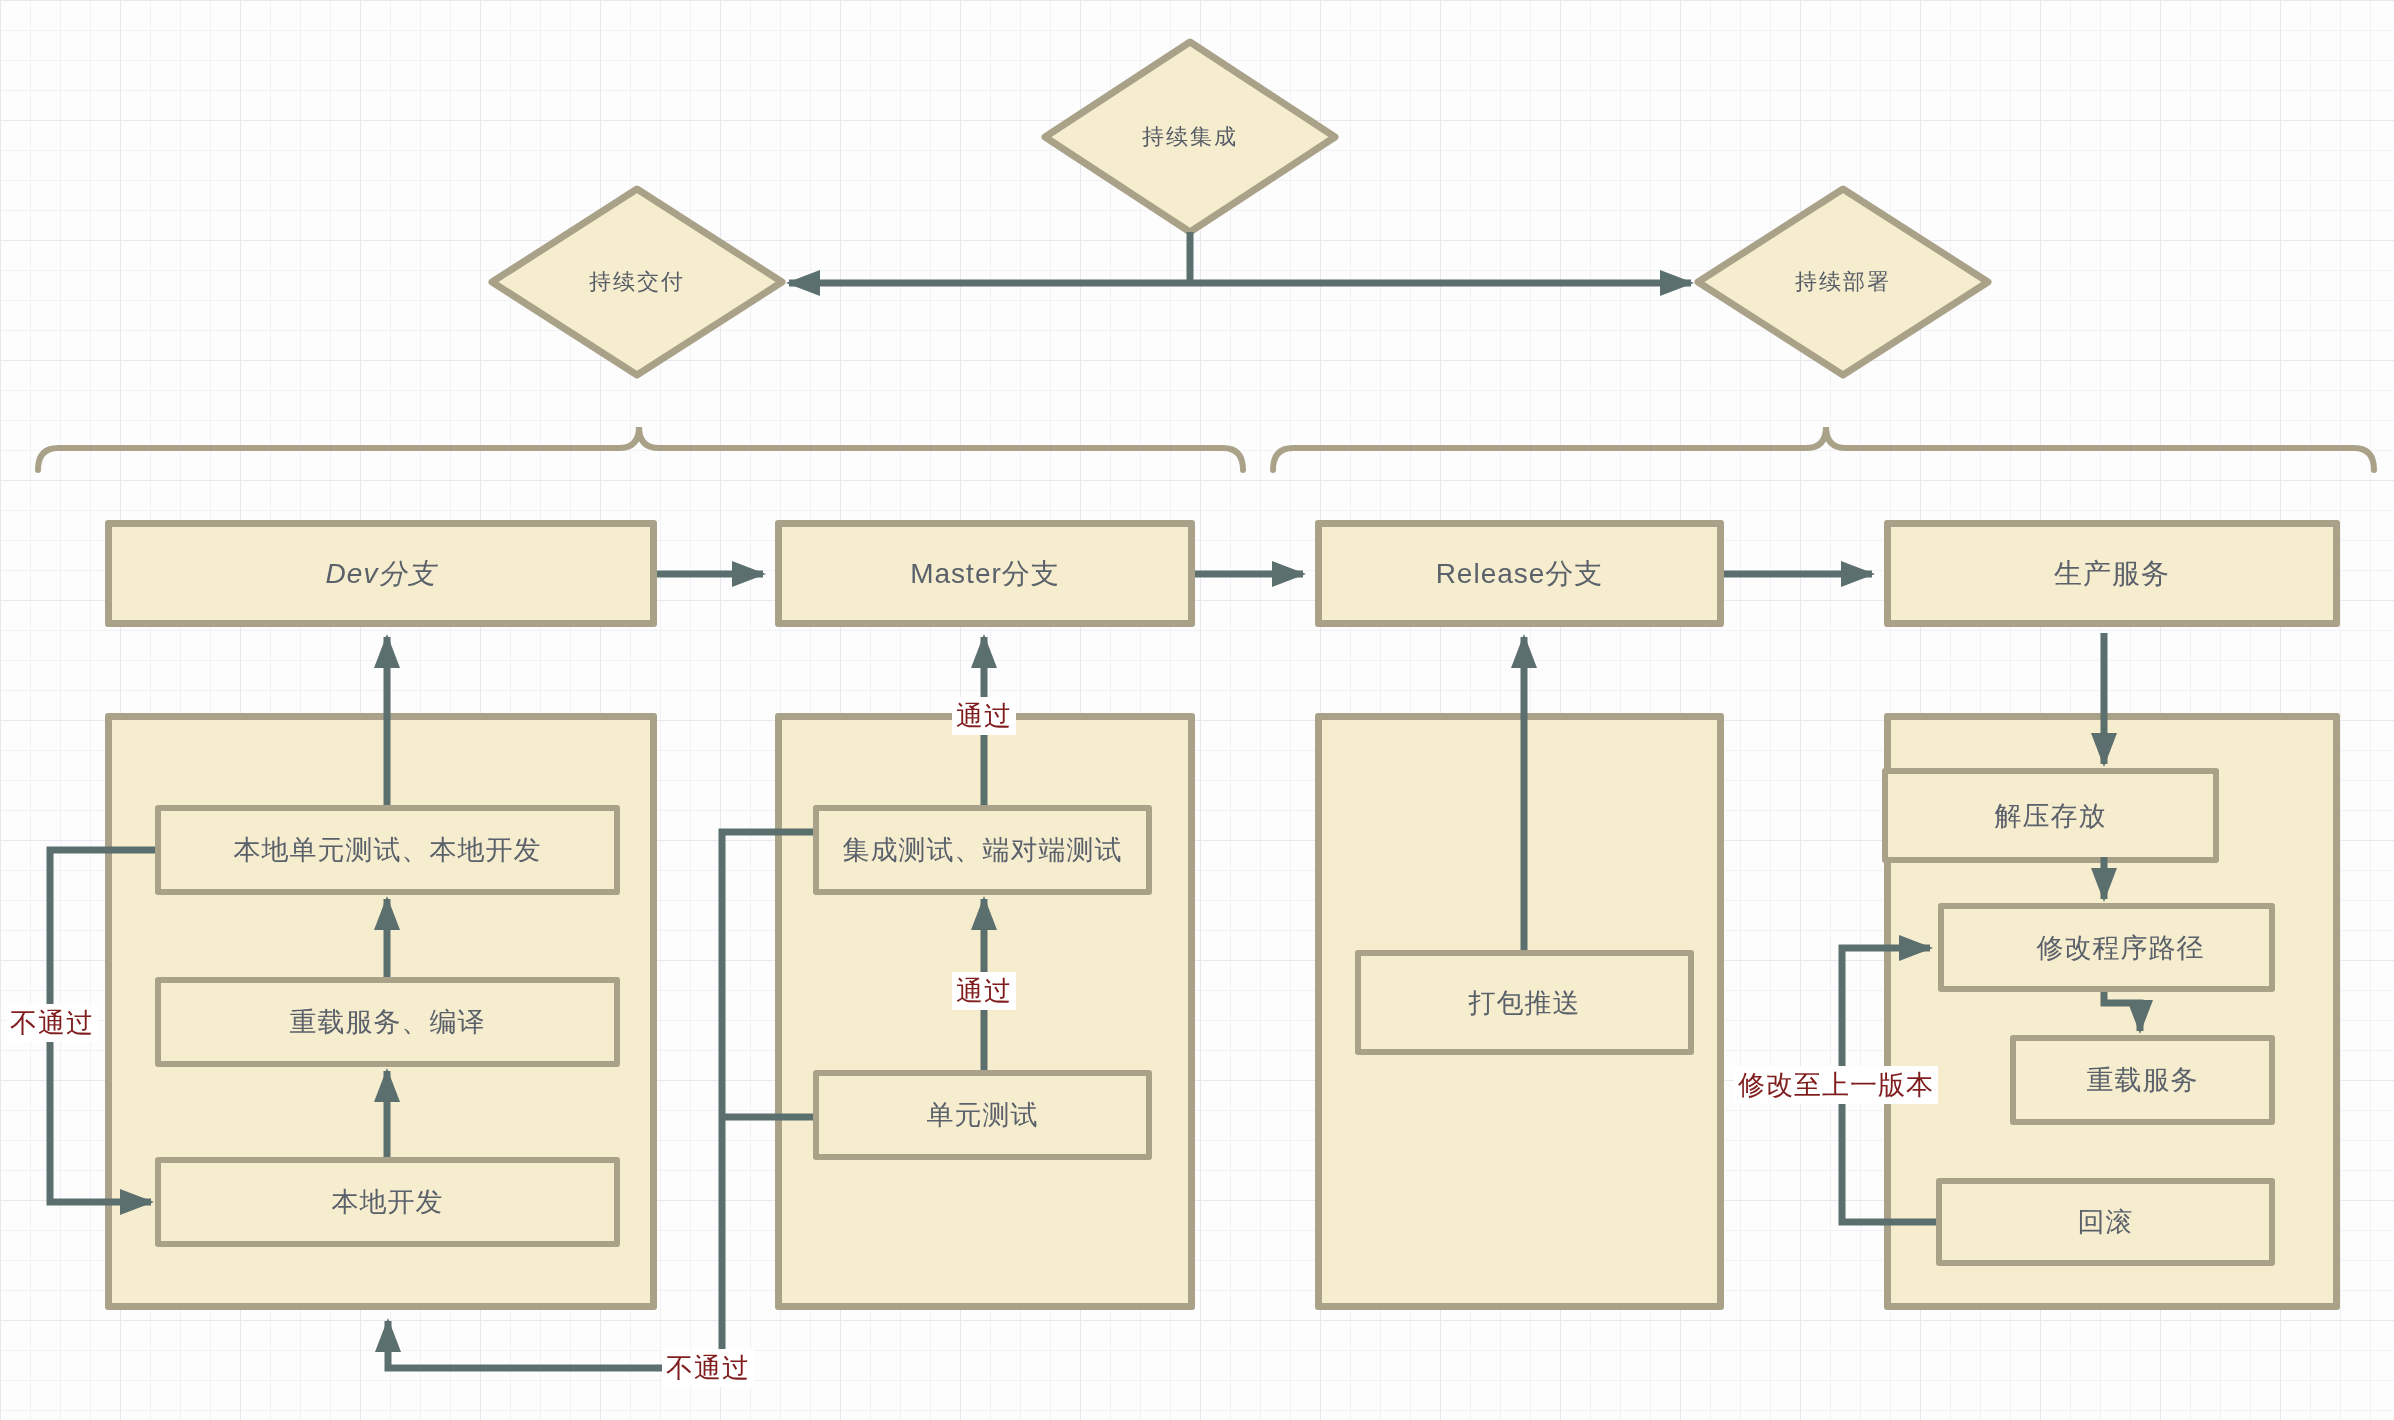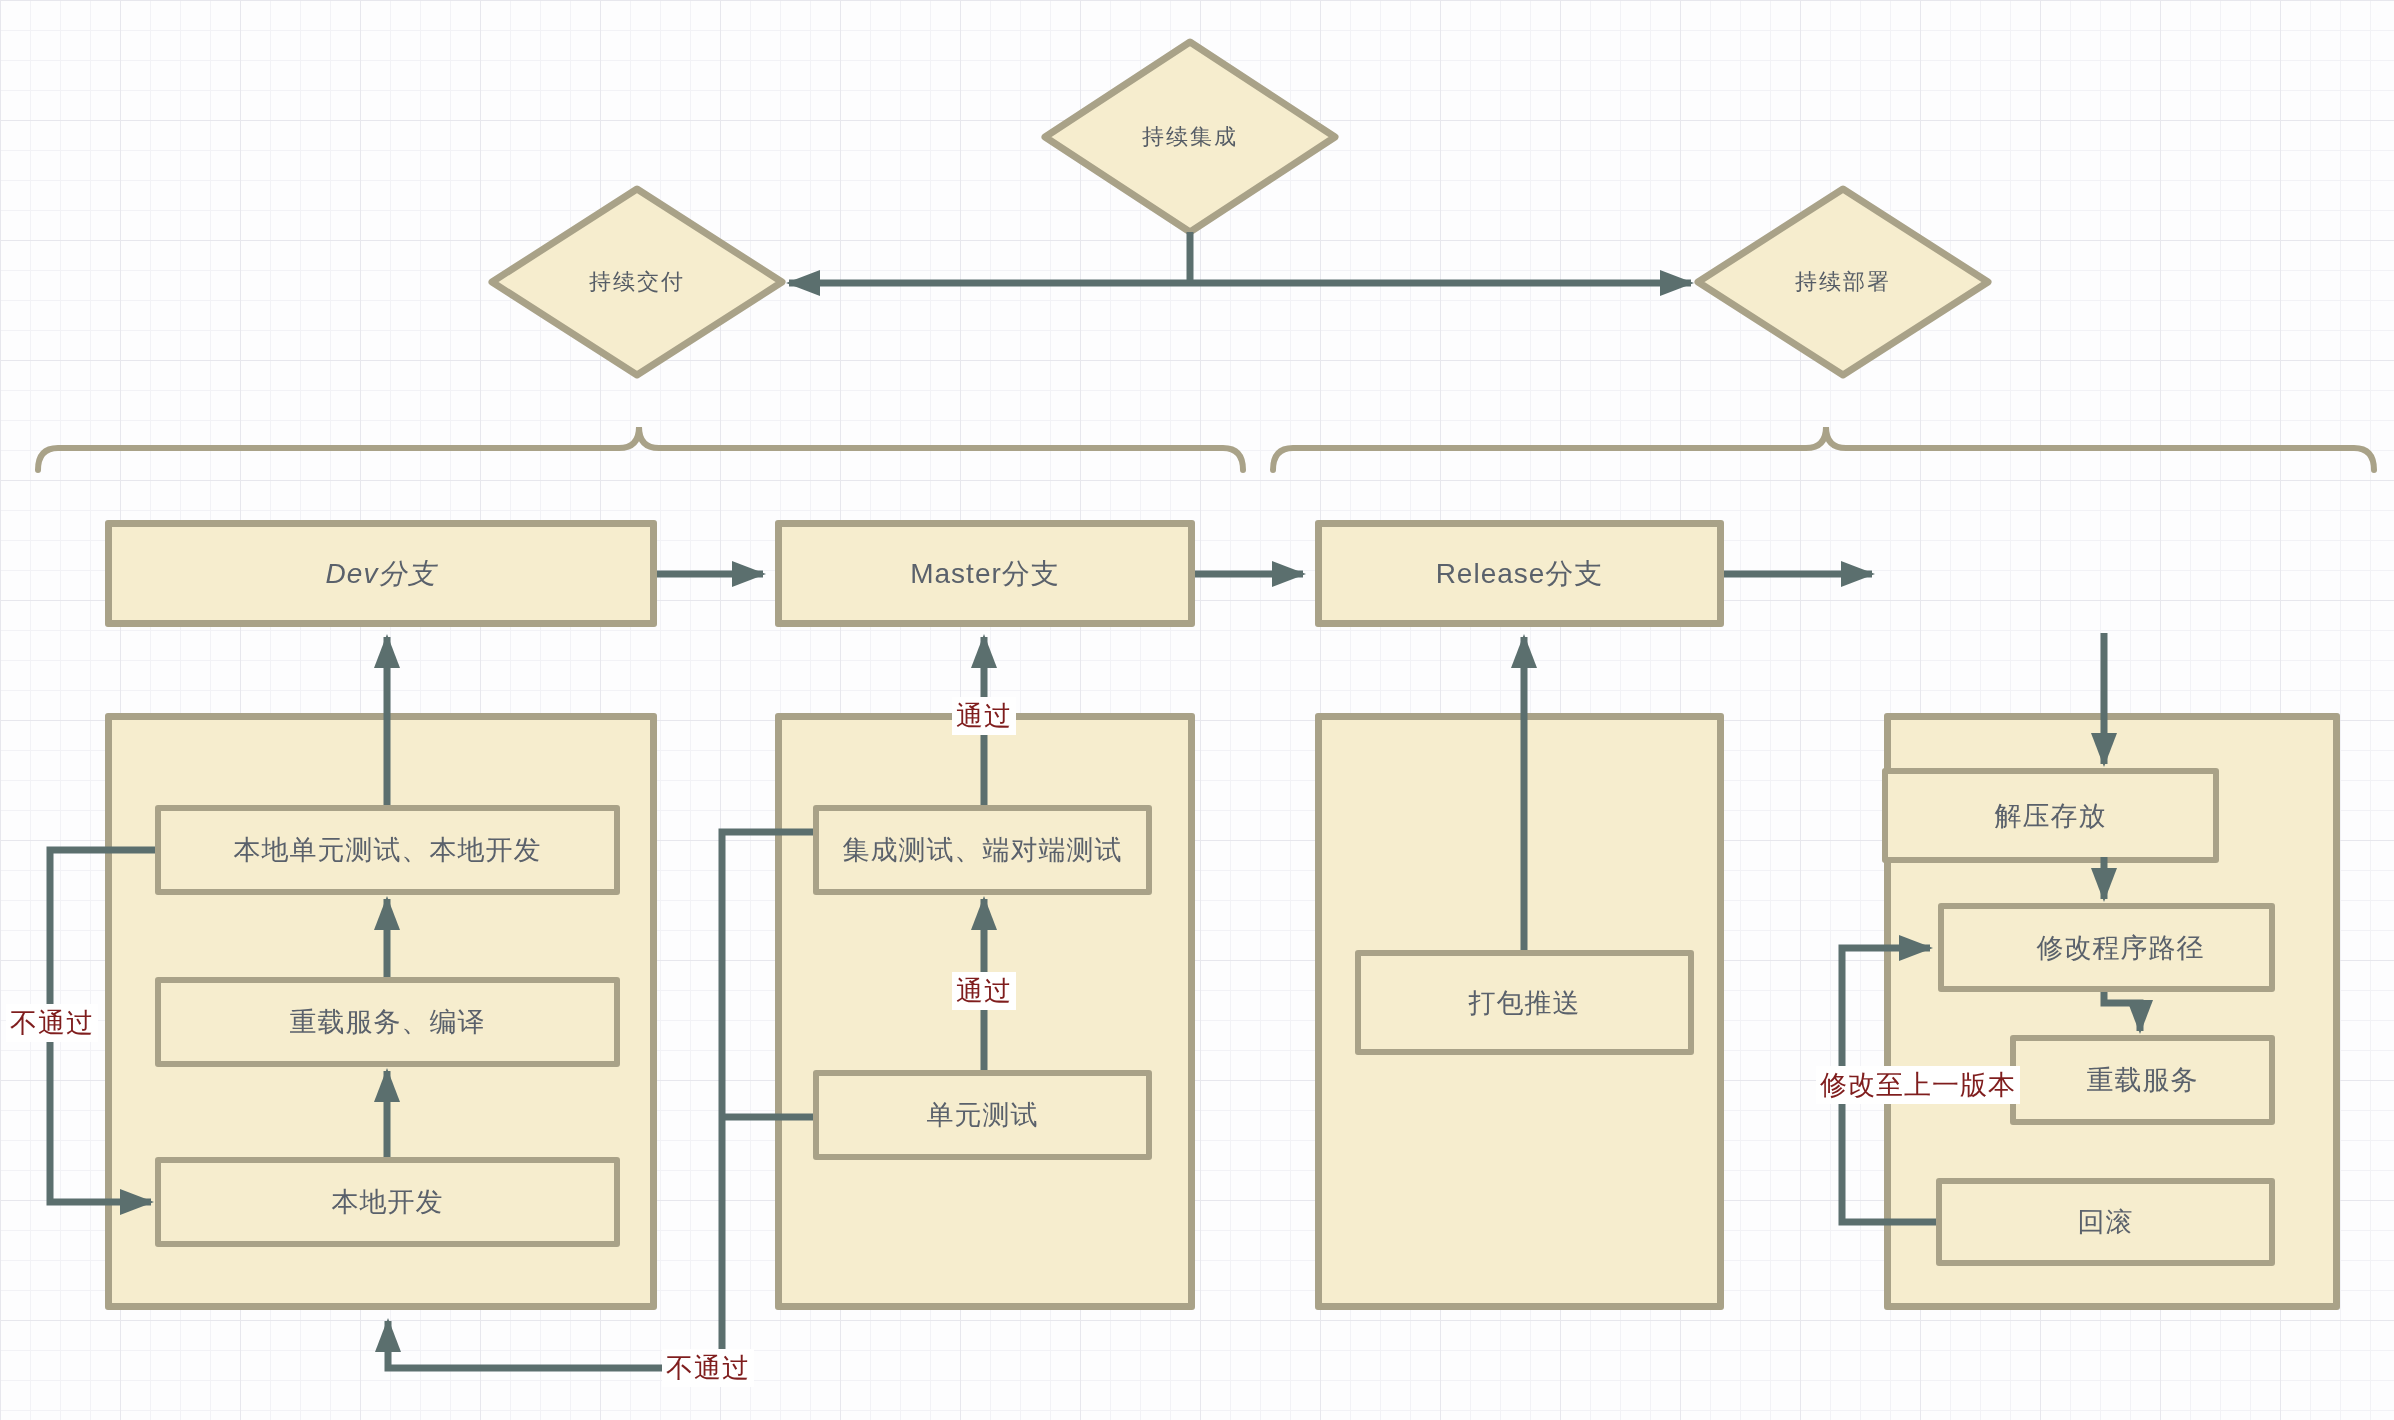--- a/index.html
+++ b/index.html
@@ -48,20 +48,21 @@
   .diamond{fill:#f6edce;stroke:#a9a288;stroke-width:7;stroke-linejoin:round;}
 </style>
 </head>
 <body>
 
 <div id="stage">
 
   <div class="node" style="left:105px;top:520px;width:552px;height:107px;font-style:italic;">Dev分支</div>
   <div class="node" style="left:775px;top:520px;width:420px;height:107px;">Master分支</div>
   <div class="node" style="left:1315px;top:520px;width:409px;height:107px;">Release分支</div>
+  <div class="node" style="left:1884px;top:520px;width:456px;height:107px;">生产服务</div>
 
   <div class="node container-node" style="left:105px;top:713px;width:552px;height:597px;"></div>
   <div class="node container-node" style="left:775px;top:713px;width:420px;height:597px;"></div>
   <div class="node container-node" style="left:1315px;top:713px;width:409px;height:597px;"></div>
   <div class="node container-node" style="left:1884px;top:713px;width:456px;height:597px;"></div>
 
   <div class="node step" style="left:155px;top:805px;width:465px;height:90px;">本地单元测试、本地开发</div>
   <div class="node step" style="left:155px;top:977px;width:465px;height:90px;">重载服务、编译</div>
   <div class="node step" style="left:155px;top:1157px;width:465px;height:90px;">本地开发</div>
 
@@ -115,15 +116,15 @@
   </svg>
 
   <div class="diamond-label" style="left:1190px;top:137px;">持续集成</div>
   <div class="diamond-label" style="left:637px;top:282px;">持续交付</div>
   <div class="diamond-label" style="left:1843px;top:282px;">持续部署</div>
 
   <div class="edge-label" style="left:984px;top:716px;">通过</div>
   <div class="edge-label" style="left:984px;top:991px;">通过</div>
   <div class="edge-label" style="left:52px;top:1023px;">不通过</div>
   <div class="edge-label" style="left:708px;top:1368px;">不通过</div>
-  <div class="edge-label" style="left:1918px;top:1085px;text-align:right;">修改至上一版本</div>
+  <div class="edge-label" style="left:1836px;top:1085px;text-align:right;">修改至上一版本</div>
 
 </div>
 
 </body></html>

